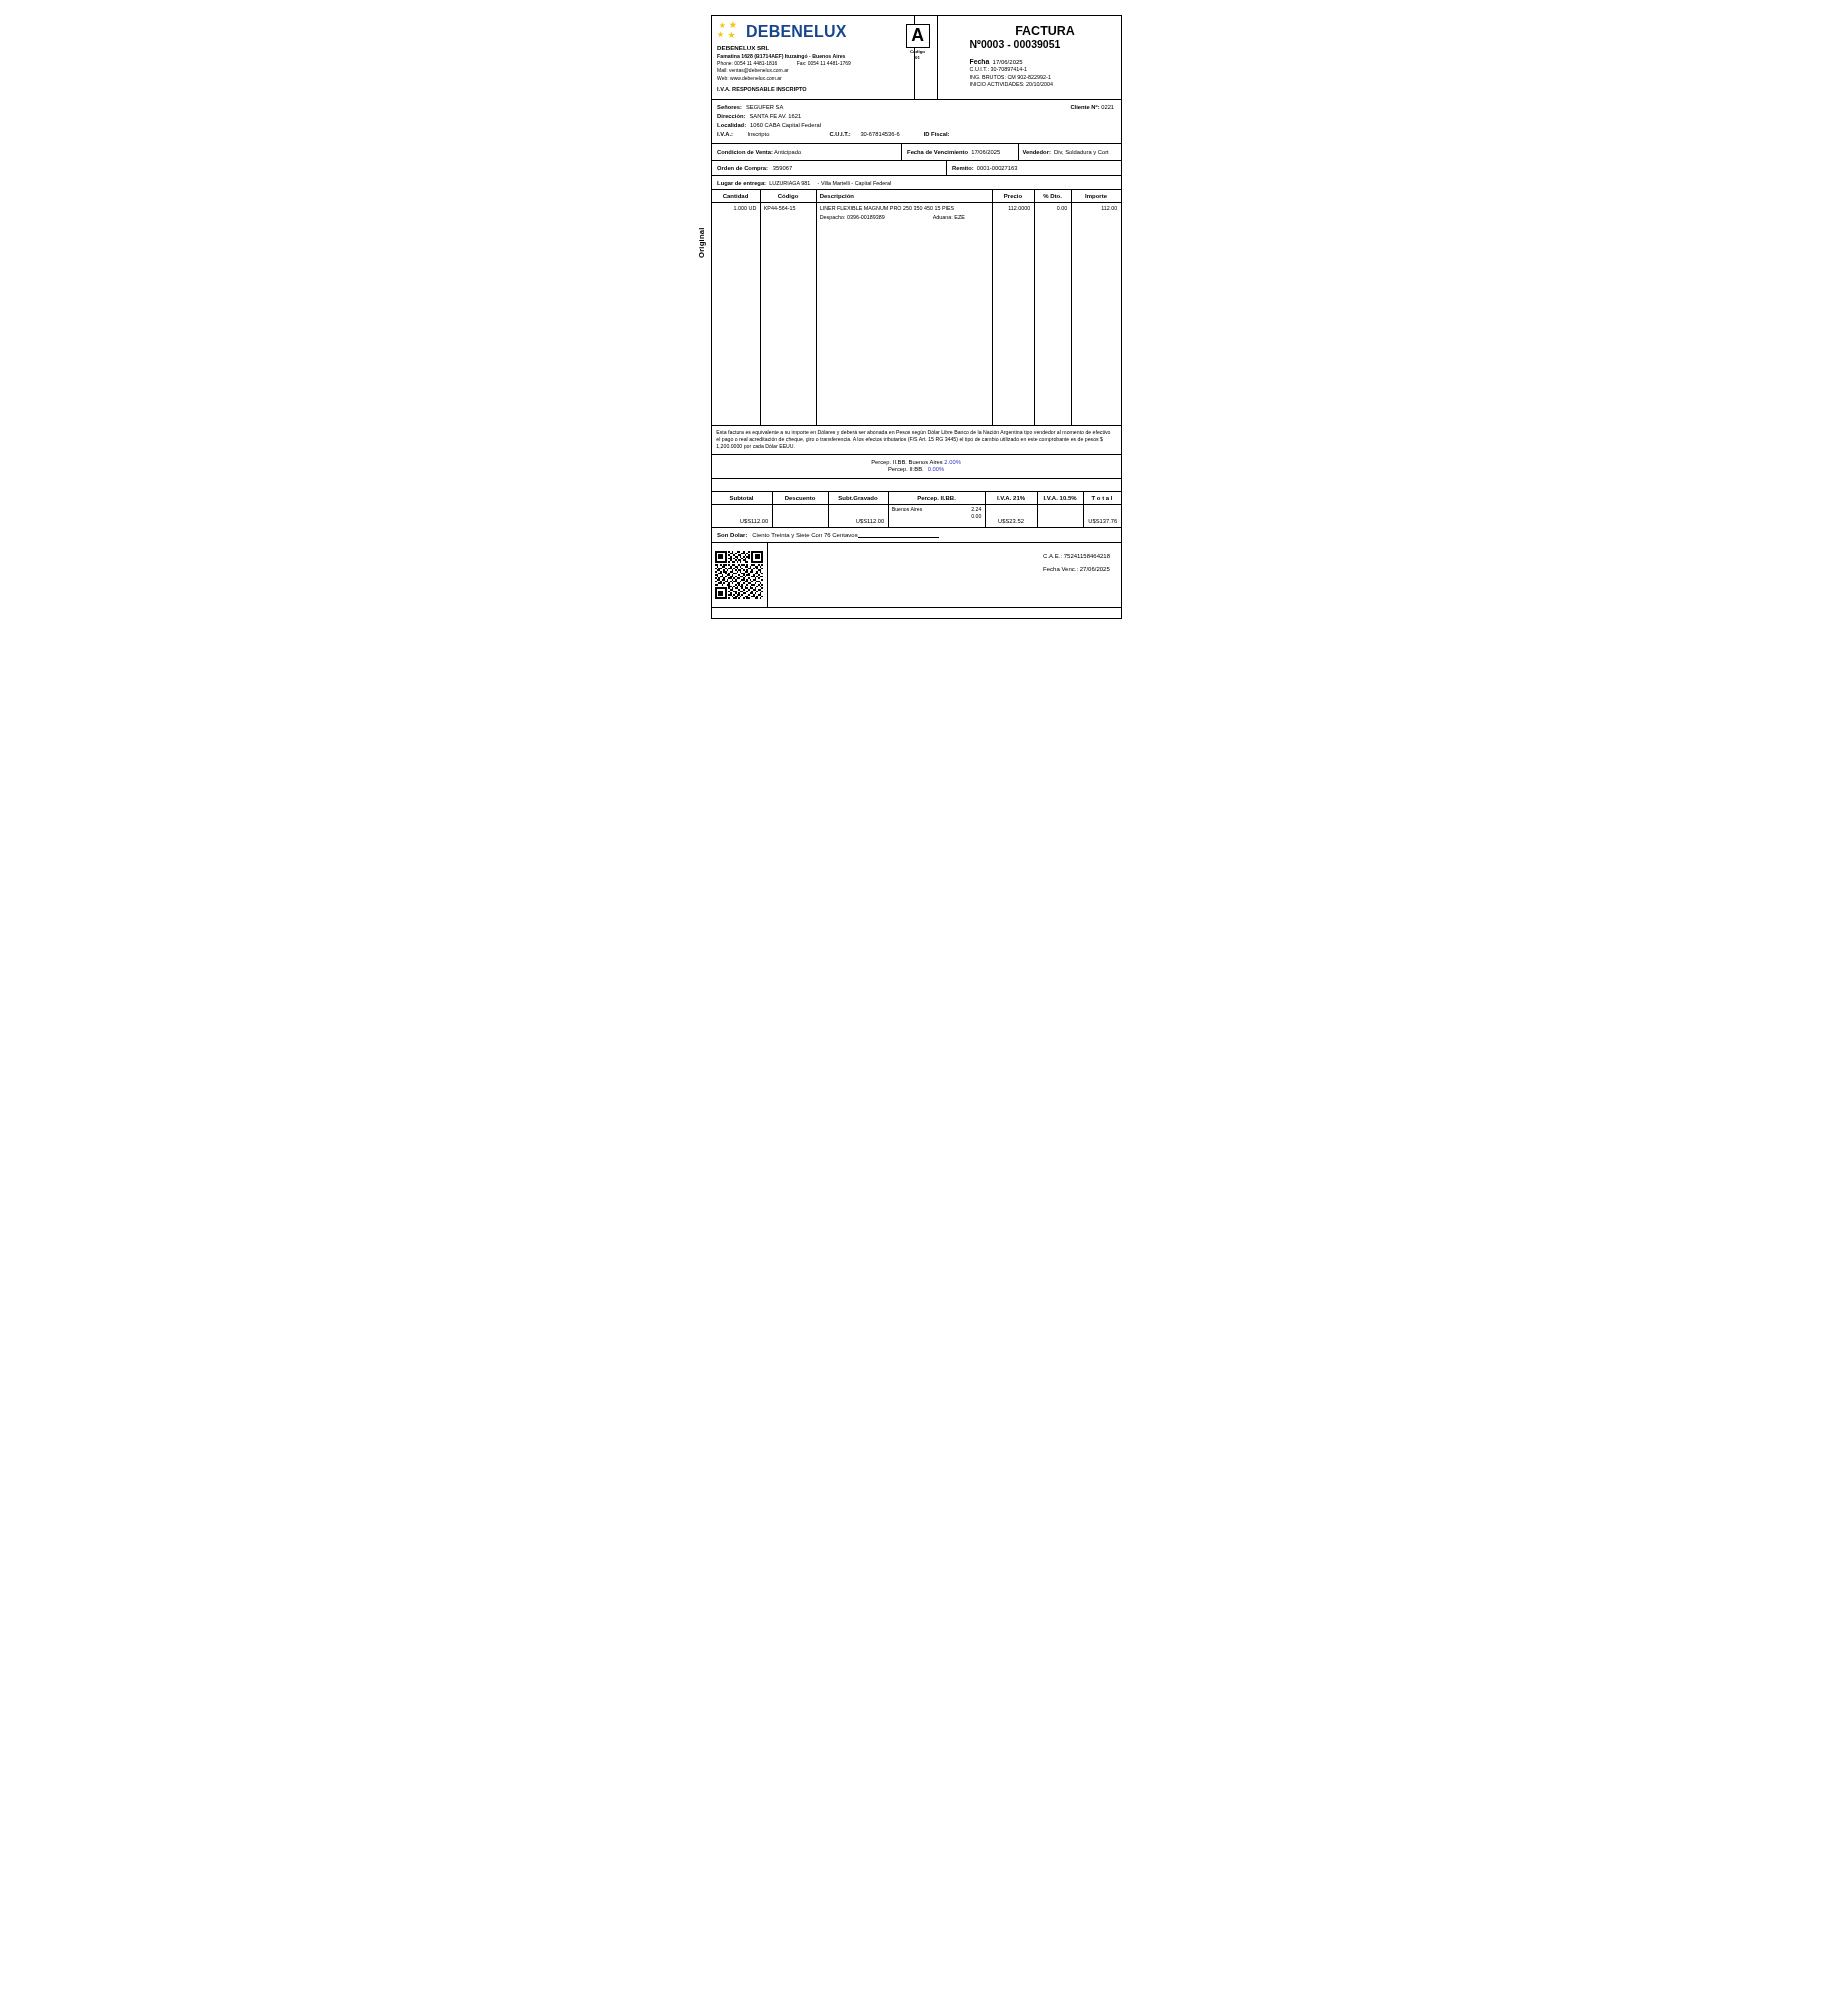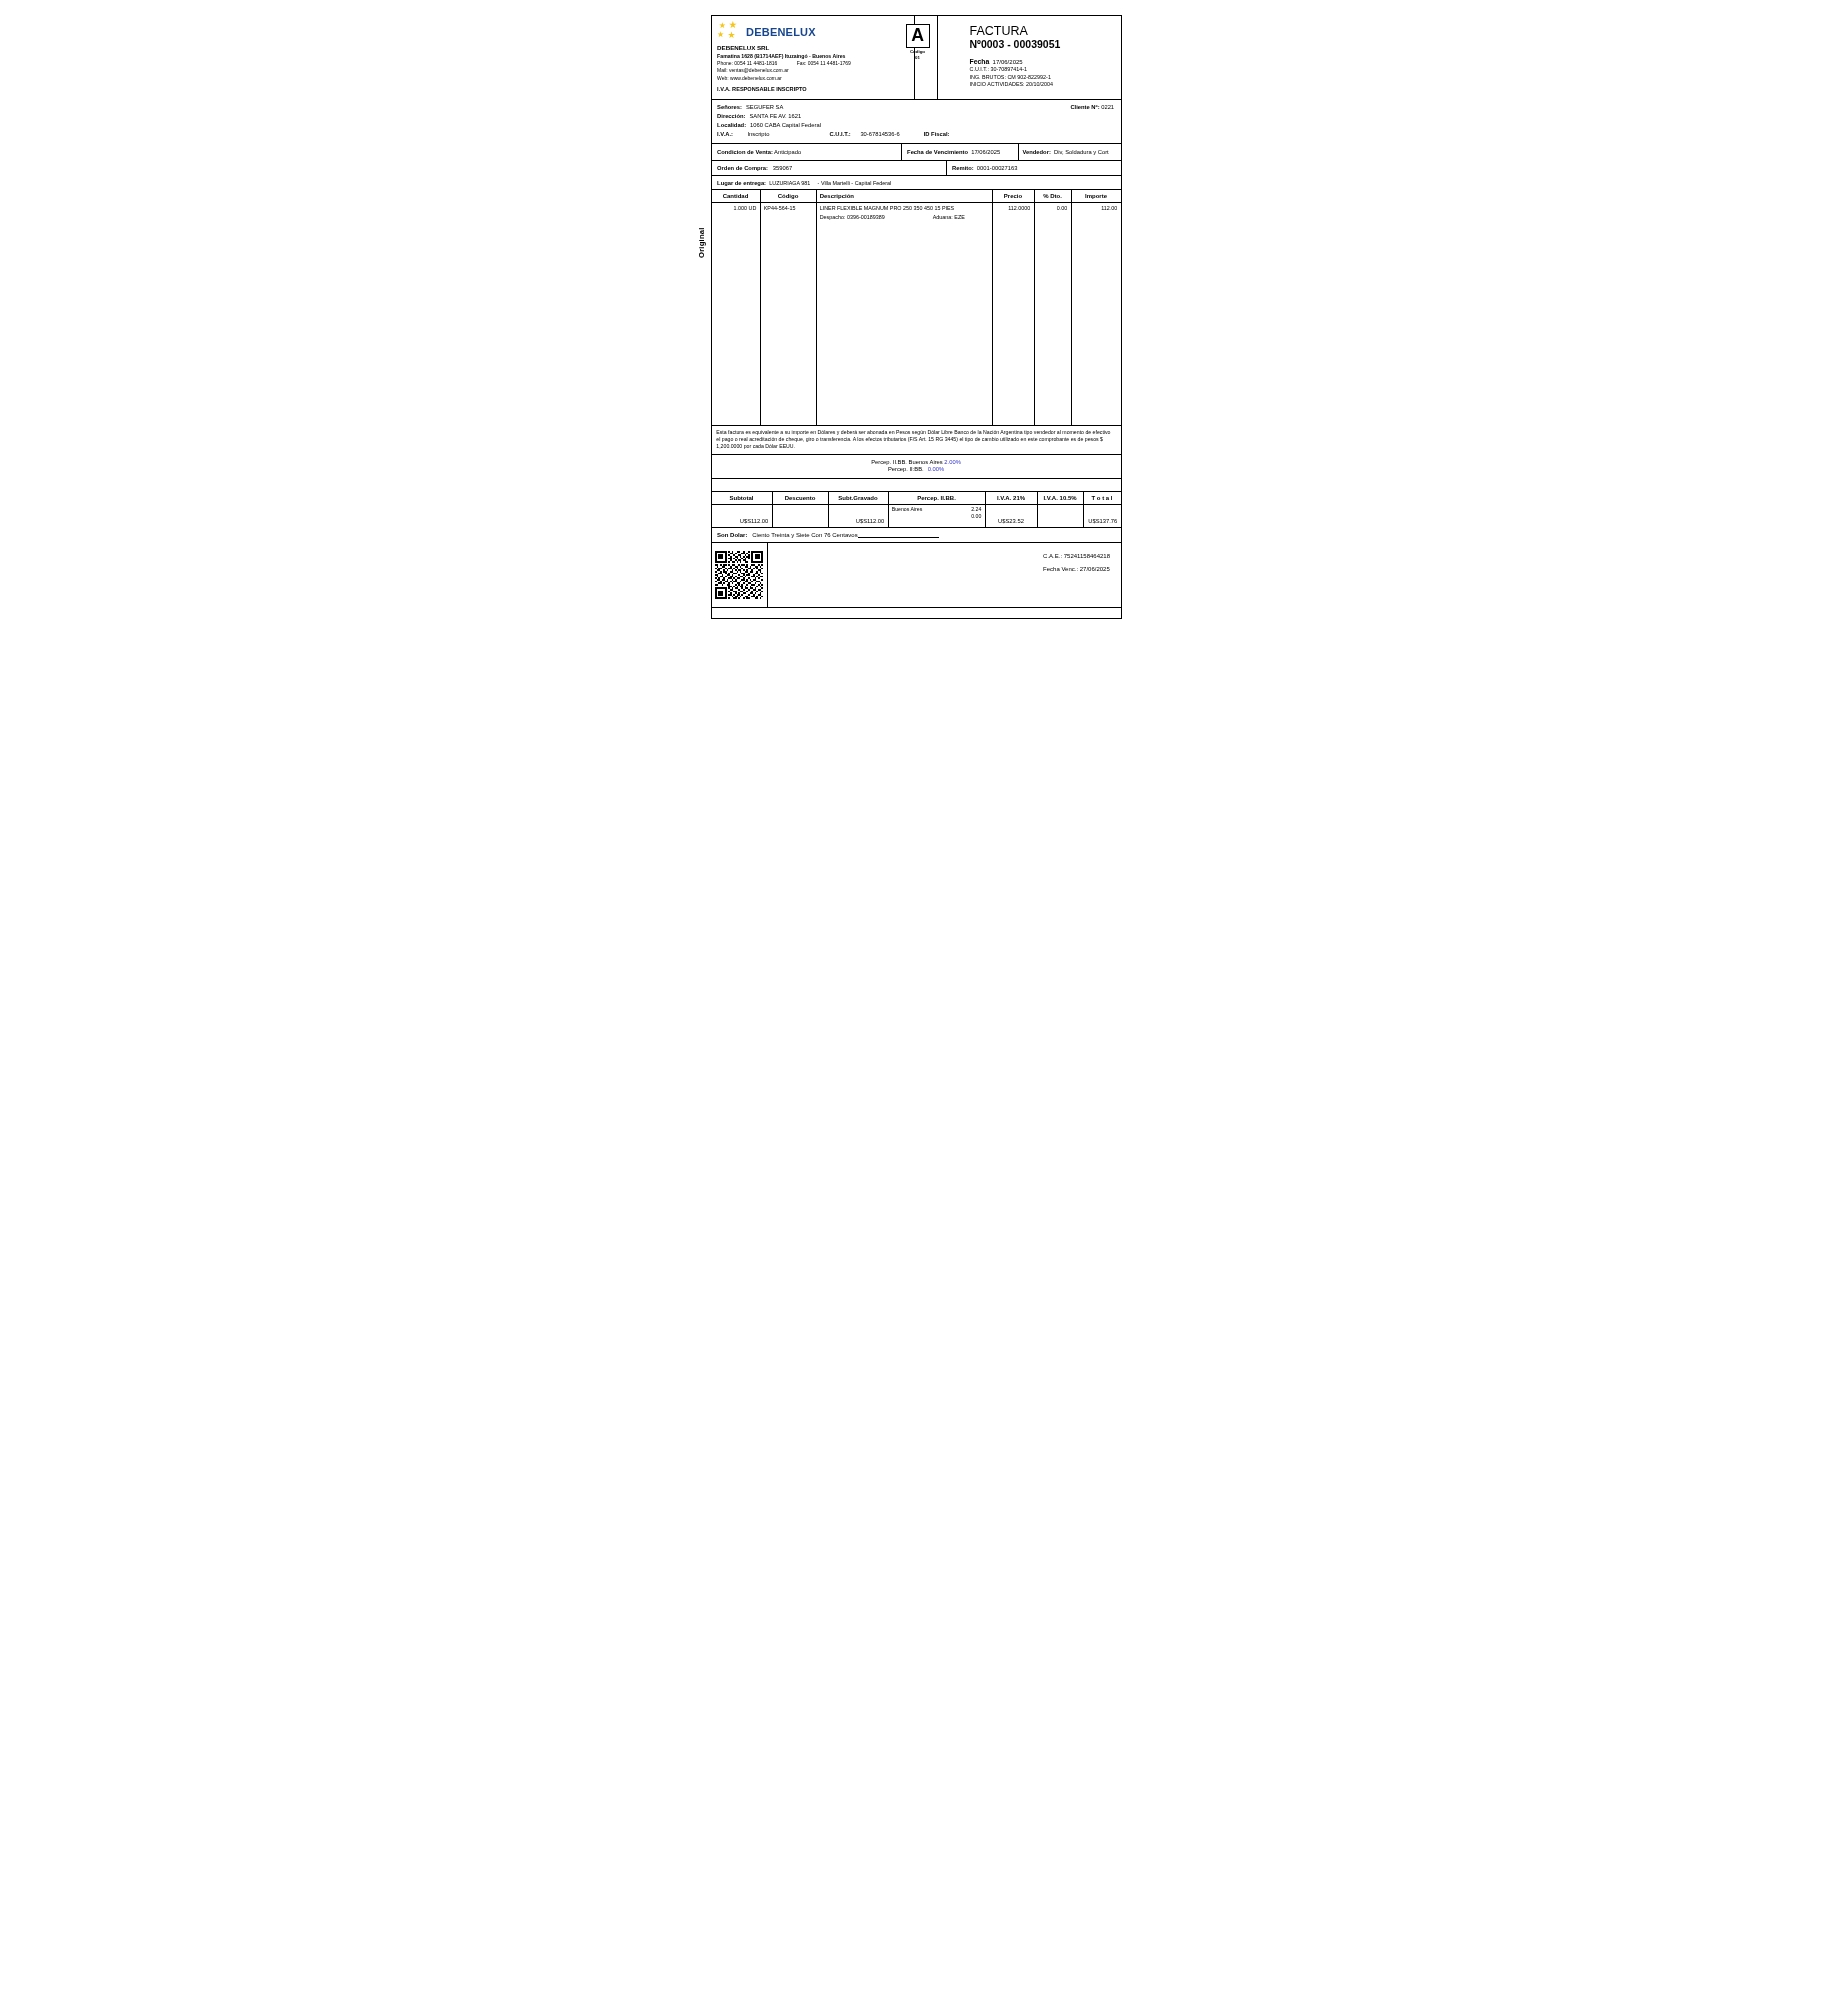--- a/index.html
+++ b/index.html
@@ -66,21 +66,21 @@
     position: absolute;
     color: #f5c518;
     font-size: 8.9px;
     line-height: 8.9px;
   }
   .star.s1 { left: 1.6px;  top: 0px; font-size: 8px; }
   .star.s2 { left: 11.3px; top: -0.8px; font-size: 9.7px; }
   .star.s3 { left: 0px;  top: 8.9px; font-size: 8px; }
   .star.s4 { left: 10.5px; top: 8.9px; font-size: 8.9px; }
   .brand {
-    font-size: 11px;
+    font-size: 16px;
     font-weight: bold;
     color: #17468f;
     letter-spacing: 0.2px;
     font-family: "Liberation Sans", sans-serif;
   }
   .company-name {
     font-size: 6.2px;
     font-weight: bold;
     margin-top: 0.8px;
   }
@@ -141,22 +141,23 @@
     line-height: 5.2px;
   }
 
   .hdr-right {
     flex: 1;
     padding: 7.3px 0 2.4px 56px;
     box-sizing: border-box;
   }
   .fact-title {
     font-size: 12.5px;
-    font-weight: normal;
+    font-weight: bold;
     line-height: 14.5px;
+    text-align: center;
   }
   .fact-num {
     font-size: 10.5px;
     font-weight: bold;
     line-height: 13.7px;
   }
   .fecha-row {
     margin-top: 6.4px;
     font-size: 6.9px;
   }

